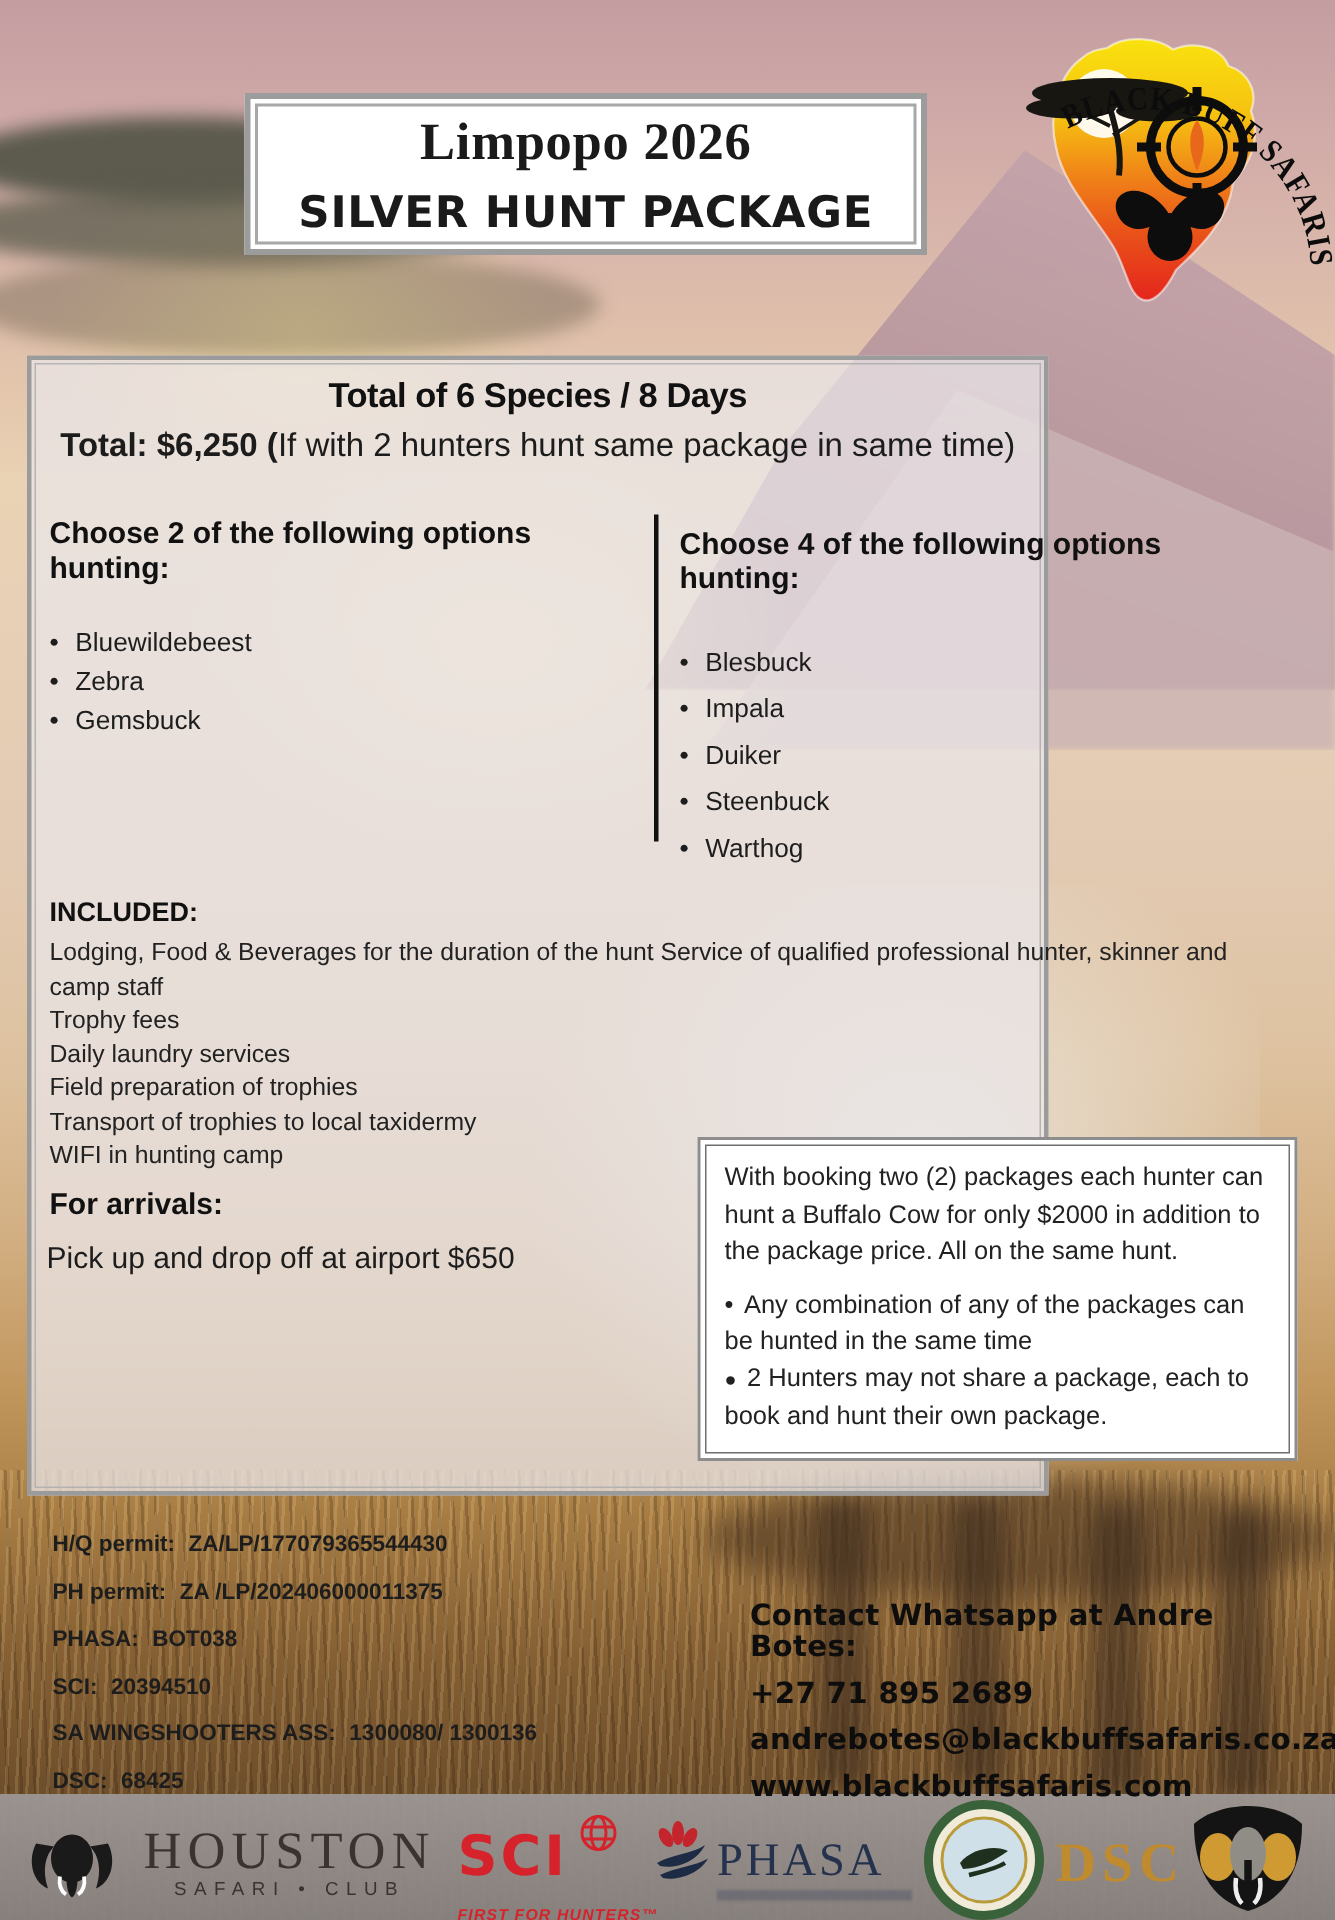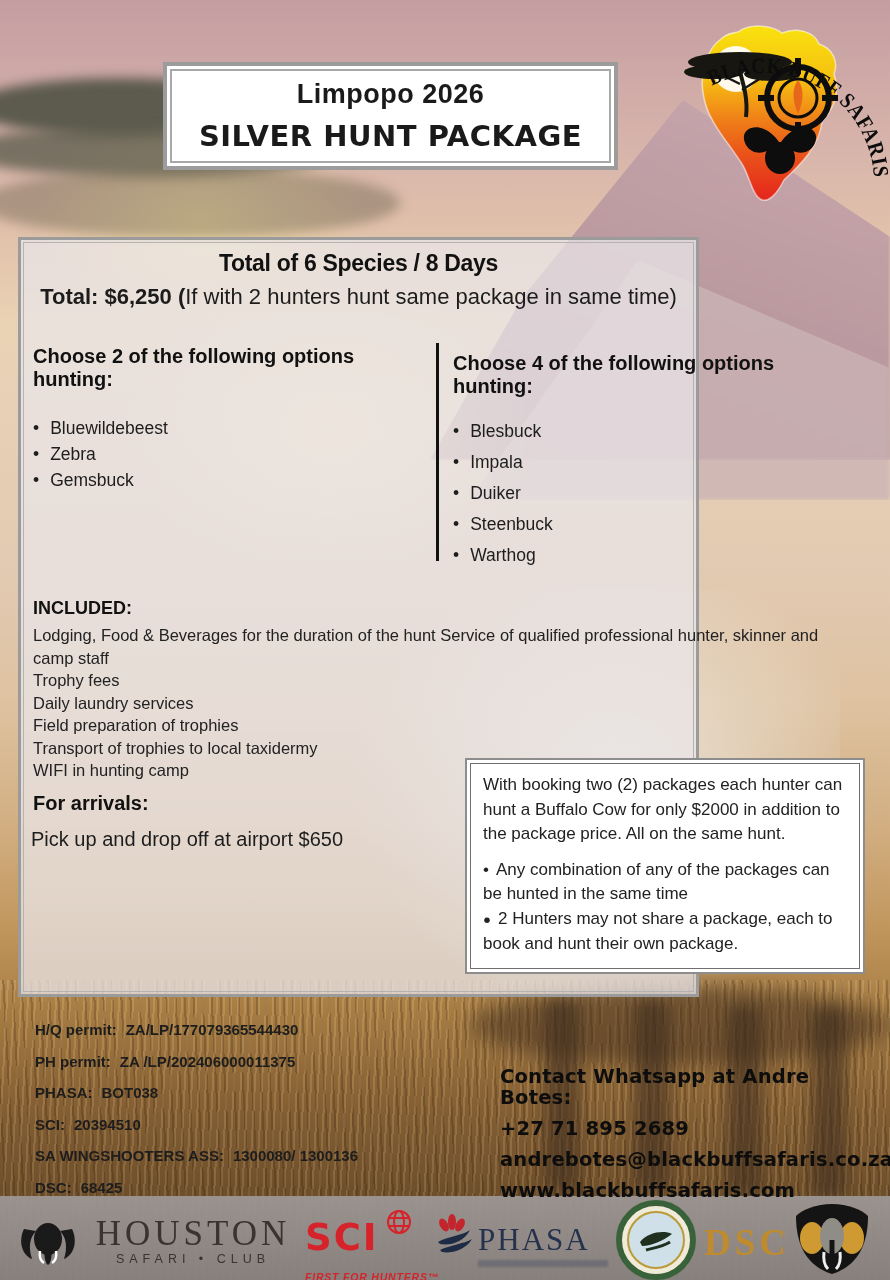--- a/index.html
+++ b/index.html
@@ -35,37 +35,37 @@
     repeating-linear-gradient(87deg,rgba(45,28,14,.22) 0 2px,rgba(0,0,0,0) 2px 9px);}
   .footband{left:0;top:1196px;width:890px;height:84px;
     background:linear-gradient(180deg,rgba(156,149,146,.96),rgba(136,130,127,.96)),
     repeating-linear-gradient(70deg,rgba(255,255,255,.05) 0 3px,rgba(0,0,0,0) 3px 8px);}
 
   
   .title-box{left:163px;top:62px;width:455px;height:108px;background:#fff;
     border:4px solid #9c9c9c;box-sizing:border-box;}
   .title-box .inner{position:absolute;inset:3px;border:2px solid #a8a8a8;
     display:flex;flex-direction:column;align-items:center;justify-content:center;gap:9px;}
-  .title-line1{font-family:Liberation Sans, sans-serif;font-weight:800;font-size:27px;letter-spacing:.5px;}
+  .title-line1{font-family:Liberation Serif, serif;font-weight:800;font-size:35px;letter-spacing:.5px;}
   .title-line2{font-family:"DejaVu Sans",sans-serif;font-weight:800;font-size:29px;letter-spacing:.5px;}
 
   
   .main-box{left:18px;top:237px;width:681px;height:760px;box-sizing:border-box;
     background:rgba(233,229,232,.75);border:3px solid #9b9b9b;}
   .main-box .inner-line{position:absolute;inset:2px;border:1px solid rgba(175,175,175,.9);pointer-events:none;}
   .pkg-heading{position:absolute;left:0;top:10px;width:100%;text-align:center;
     font-size:23px;font-weight:bold;letter-spacing:-.3px;color:#111;}
   .pkg-sub{position:absolute;left:0;top:44px;width:100%;text-align:center;font-size:22px;color:#1c1c1c;}
   .pkg-sub b{font-weight:bold;}
   .col-left{position:absolute;left:12px;top:105px;width:395px;}
   .col-right{position:absolute;left:432px;top:112px;width:405px;}
   .col-head{font-size:20px;font-weight:bold;color:#111;}
   ul.opts{list-style:none;margin:0;padding:0;}
   .col-left ul.opts{margin-top:24px;}
-  .col-right ul.opts{margin-top:18px;}
+  .col-right ul.opts{margin-top:28px;}
   ul.opts li{font-size:17.5px;color:#1d1d1d;}
   .col-left ul.opts li{line-height:26px;}
   .col-right ul.opts li{line-height:31px;}
   ul.opts li::before{content:"•";margin-right:11px;}
   .divider{position:absolute;left:415px;top:103px;width:3px;height:218px;background:#111;}
   .included{position:absolute;left:12px;top:358px;width:820px;}
   .included-head{font-size:18px;font-weight:bold;color:#111;margin-bottom:5px;}
   .included-line{font-size:16.5px;line-height:22.5px;color:#222;}
   .arr-head{position:absolute;left:12px;top:552px;font-size:20px;font-weight:bold;color:#111;}
   .arr-text{position:absolute;left:10px;top:588px;font-size:20px;color:#1d1d1d;}

